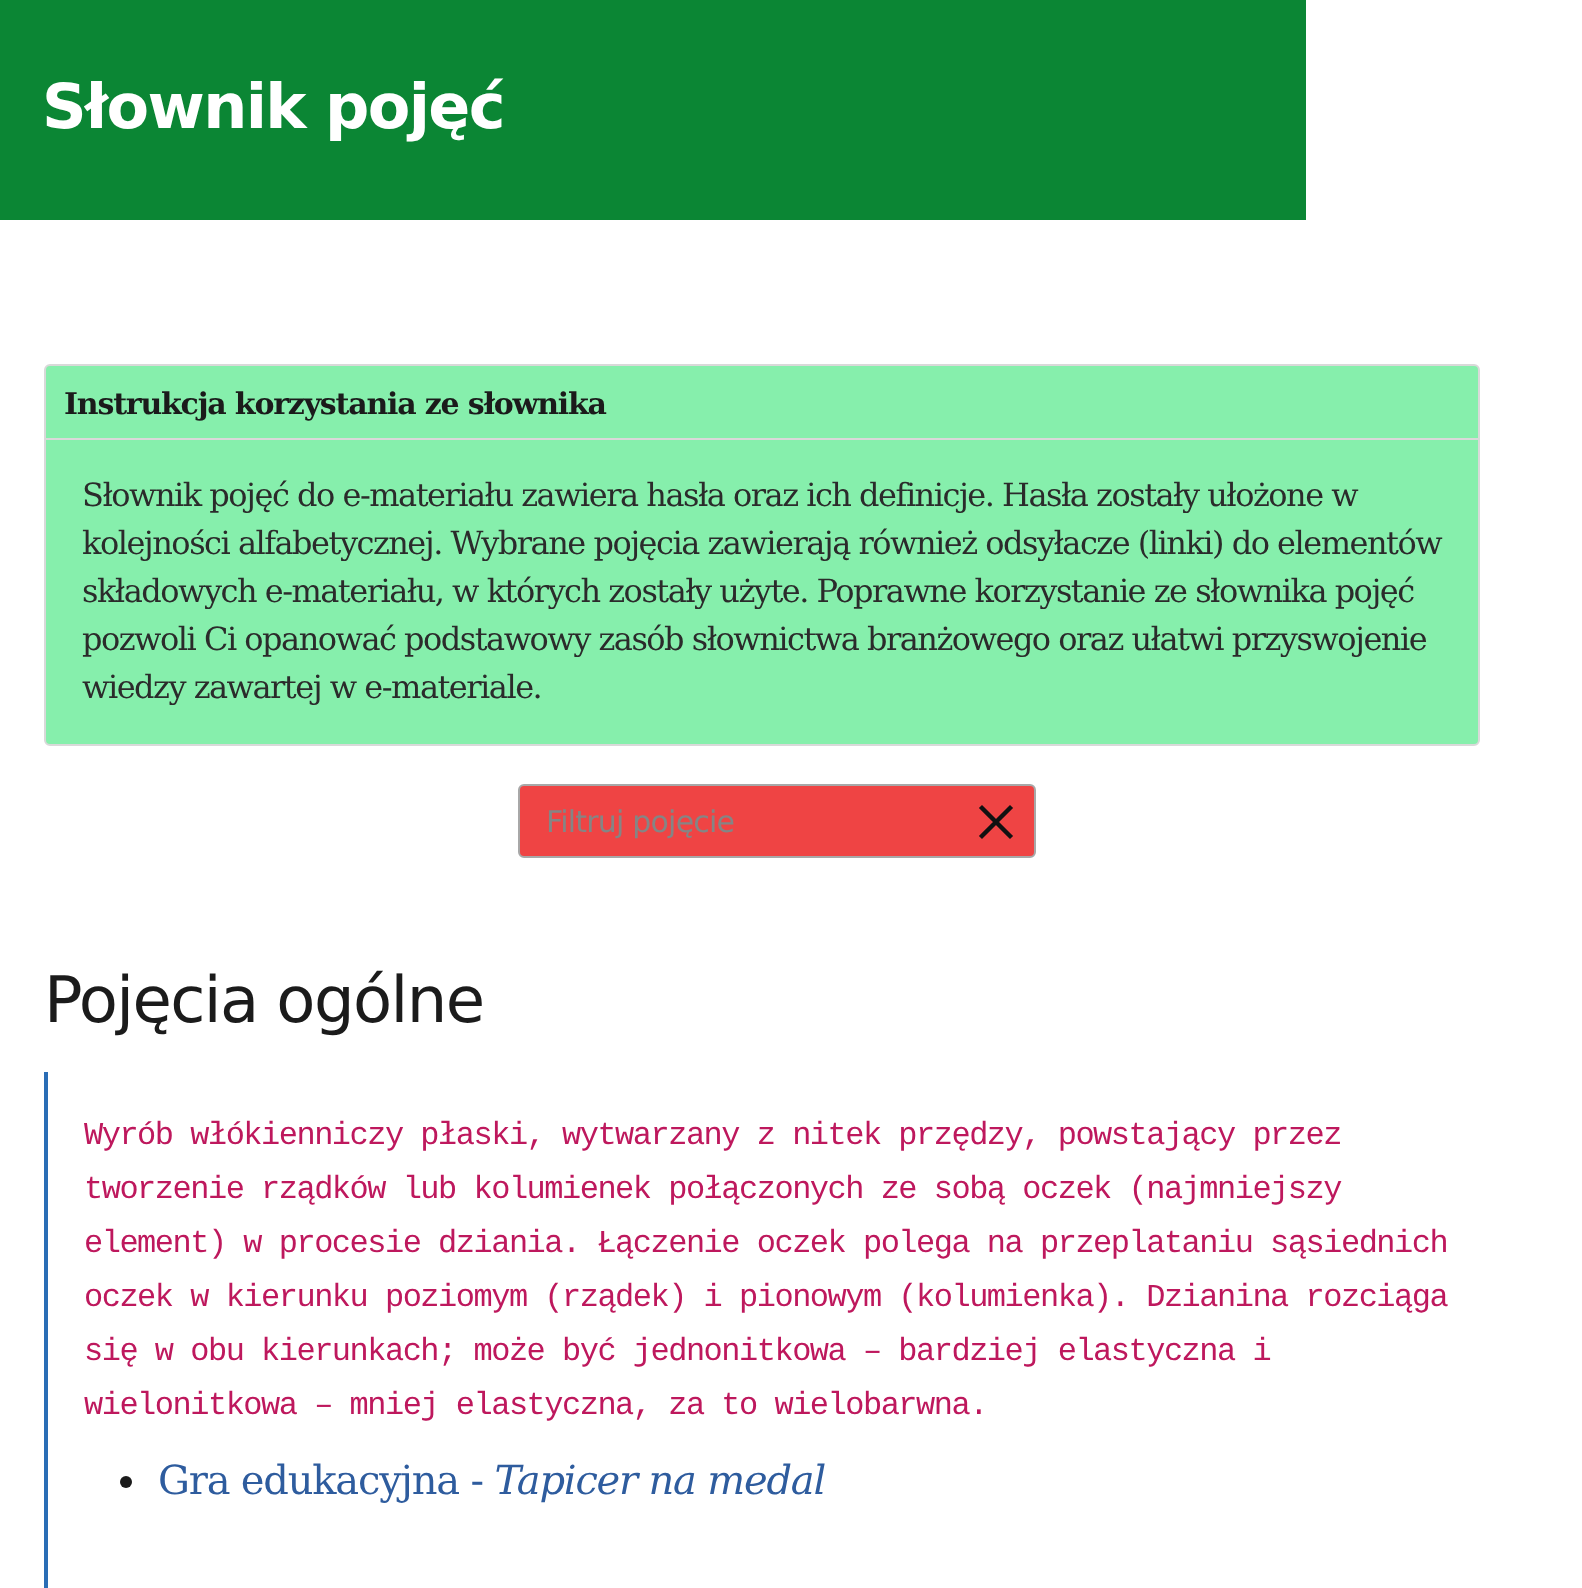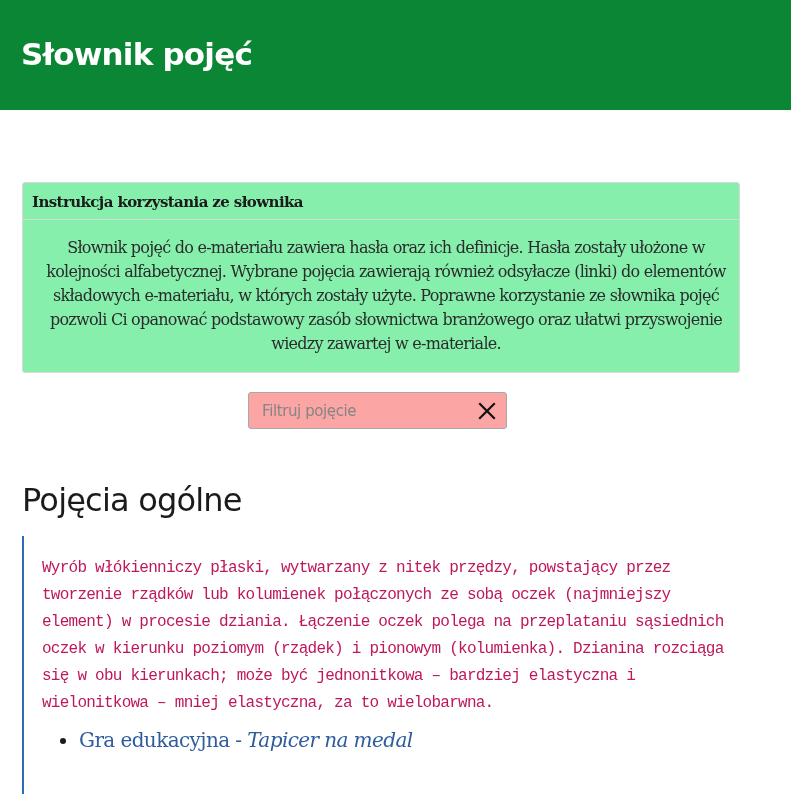--- a/index.html
+++ b/index.html
@@ -1,27 +1,27 @@
 <!DOCTYPE html>
 <html><head>
   <meta charset="utf-8">
   <style>
     html, body { margin: 0; padding: 0; background: #ffffff; }
     body { width: 791px; height: 794px; overflow: hidden; position: relative; font-family: "Liberation Sans", sans-serif; color: #1b1b1b; }
 
-    .header { position: absolute; left: 0; top: 0; width: 791px; height: 110px; background: #0b8634; }
+    .header { position: absolute; left: 0; top: 0; width: 653px; height: 110px; background: #0b8634; }
     .header-title { position: absolute; left: 21px; top: 32px; margin: 0; font-family: "DejaVu Sans", sans-serif; font-weight: bold; font-size: 31px; letter-spacing: -0.8px; color: #ffffff; line-height: 44px; }
 
     .instr-box { position: absolute; left: 22px; top: 182px; width: 718px; height: 191px; border: 1px solid #d9d9d9; border-radius: 3px; box-sizing: border-box; background: #86efac; }
     .instr-head { height: 37px; border-bottom: 1px solid #d9d9d9; box-sizing: border-box; padding-left: 9px; }
     .instr-title { font-family: "DejaVu Serif", serif; font-weight: bold; font-size: 15px; letter-spacing: -0.6px; line-height: 38px; color: #1b1b1b; margin: 0; }
     .instr-body { padding: 16px 18px 0 18px; }
-    .instr-text { font-family: "DejaVu Serif", serif; font-size: 16px; letter-spacing: -0.75px; line-height: 24px; color: #2b2b2b; margin: 0; width: 690px; text-align: center; }
+    .instr-text { font-family: "DejaVu Serif", serif; font-size: 16px; letter-spacing: -0.75px; line-height: 24px; color: #2b2b2b; margin: 0; width: 690px; }
 
-    .filter { position: absolute; left: 248px; top: 392px; width: 259px; height: 37px; border: 1px solid #a8a8a8; border-radius: 3px; box-sizing: border-box; background: #fca5a5; }
+    .filter { position: absolute; left: 259px; top: 392px; width: 259px; height: 37px; border: 1px solid #a8a8a8; border-radius: 3px; box-sizing: border-box; background: #ef4444; }
     .filter-input { position: absolute; left: 0; top: 0; width: 210px; height: 35px; border: none; outline: none; background: transparent; padding: 0 0 0 13px; font-family: "DejaVu Sans", sans-serif; font-size: 15px; letter-spacing: -0.4px; color: #333; }
     .filter-input::placeholder { color: #858585; }
     .filter-clear { position: absolute; right: 9px; top: 8px; width: 20px; height: 20px; cursor: pointer; }
 
     .section-title { position: absolute; left: 22px; top: 482px; margin: 0; font-family: "DejaVu Sans", sans-serif; font-weight: normal; font-size: 32px; letter-spacing: -0.8px; color: #1b1b1b; line-height: 36px; }
 
     .entry { position: absolute; left: 22px; top: 536px; width: 720px; height: 260px; border-left: 2px solid #2a6db5; padding-left: 18px; box-sizing: border-box; }
     .entry-term { margin: 0; font-family: "DejaVu Sans", sans-serif; font-weight: normal; font-size: 15px; letter-spacing: -0.3px; color: #1b1b1b; line-height: 26px; }
     .entry-def { margin: 19px 0 0 0; font-family: Liberation Mono, monospace; font-size: 16px; letter-spacing: -0.75px; line-height: 27px; color: #be185d; width: 700px; }
     .entry-links { margin: 10px 0 0 0; padding-left: 37px; list-style: disc; font-family: "DejaVu Serif", serif; font-size: 20px; letter-spacing: -0.6px; line-height: 26px; color: #1b1b1b; }

